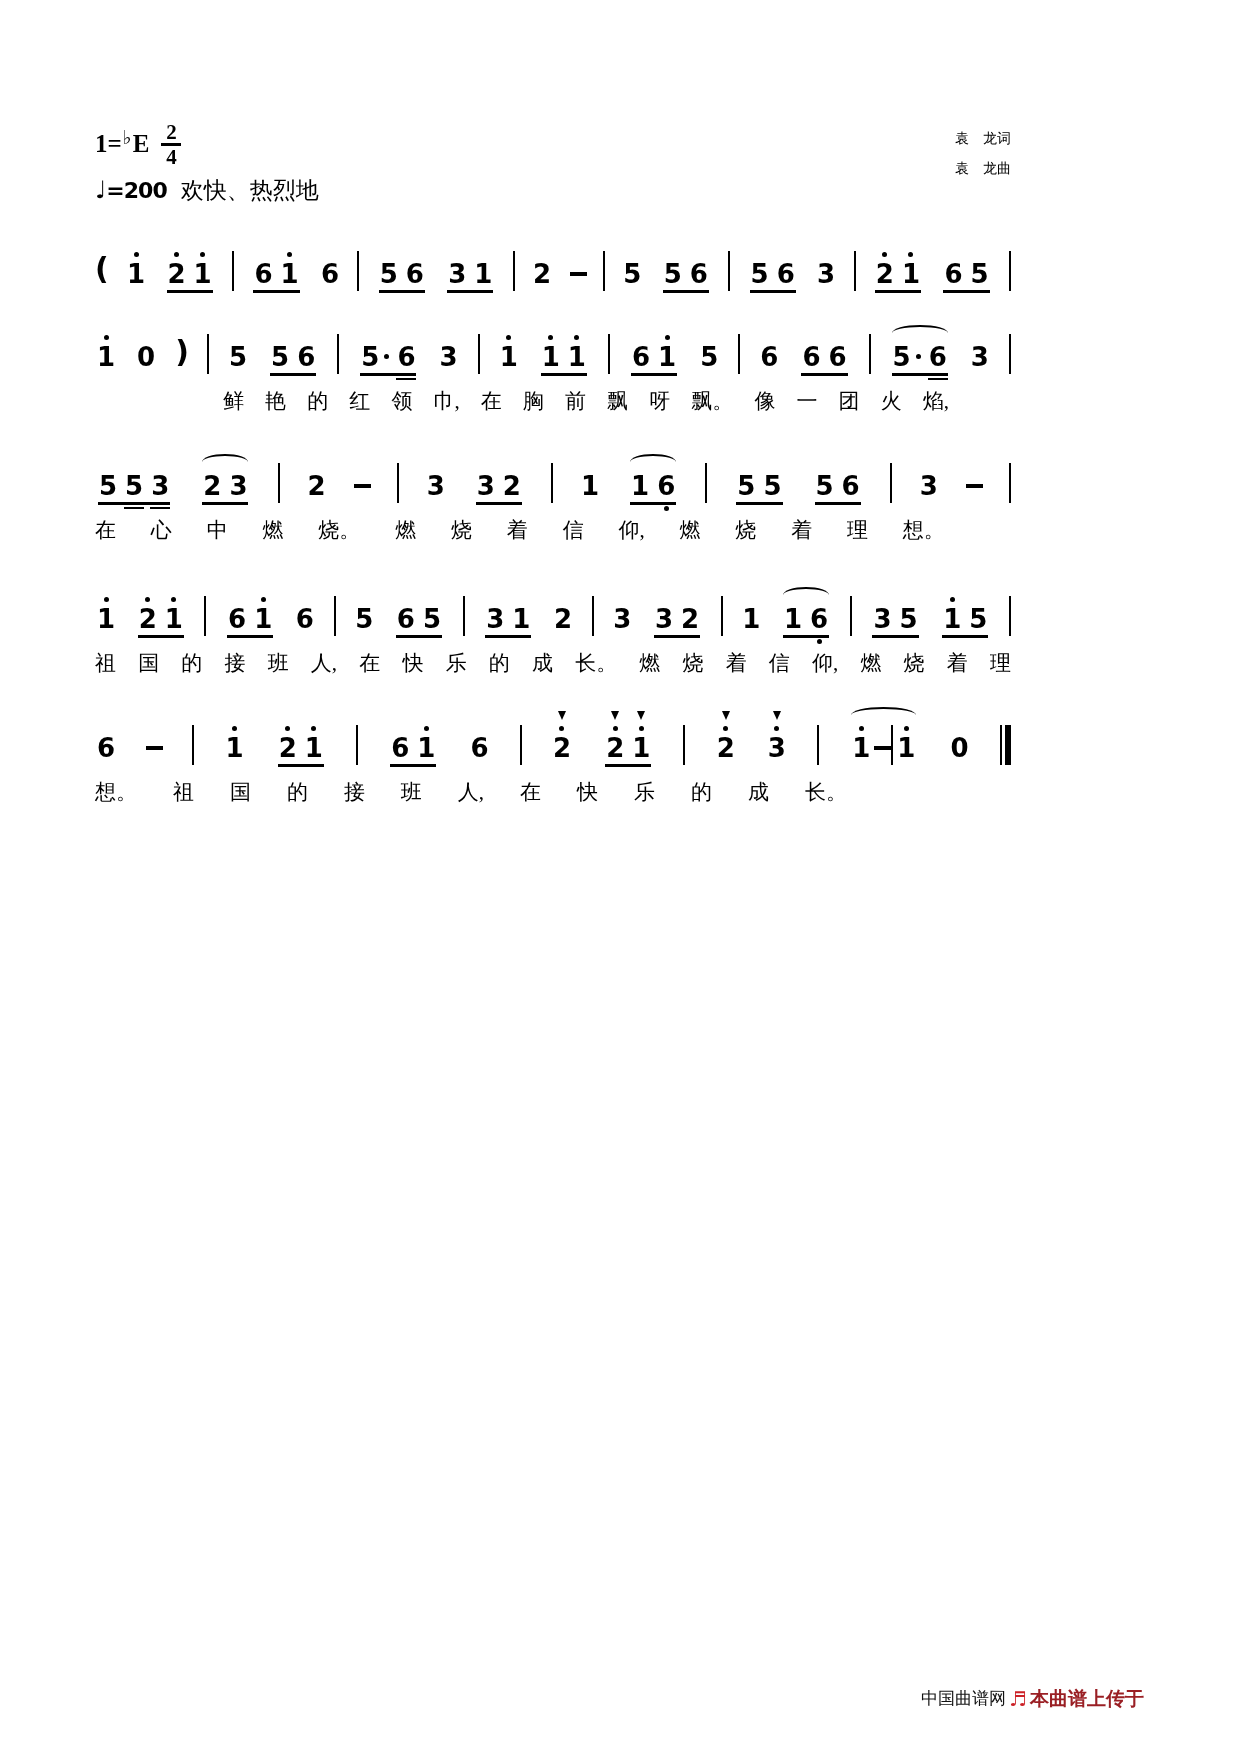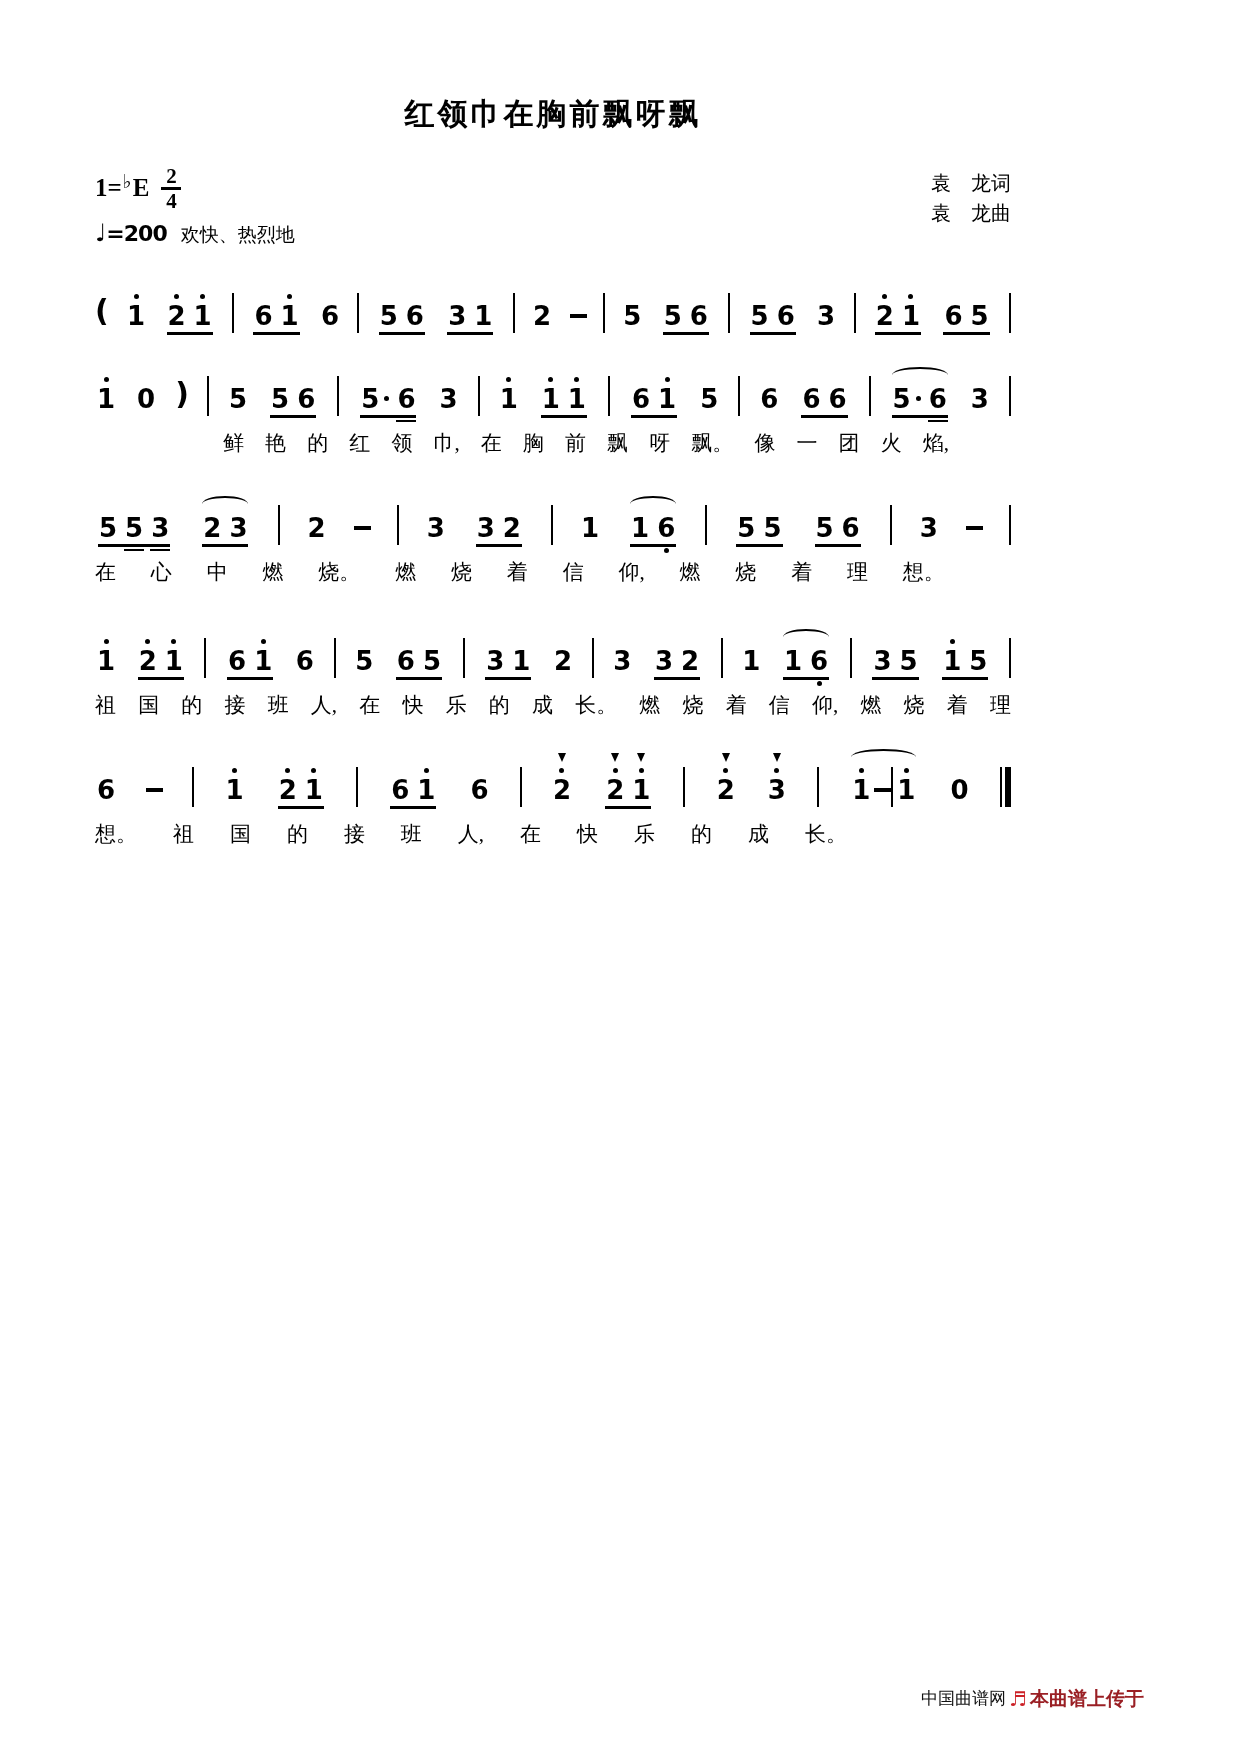--- a/index.html
+++ b/index.html
@@ -12,22 +12,22 @@
 
   
   .meta{display:flex;justify-content:space-between;margin-top:30px}
   .keysig{font-size:25px;font-weight:bold;display:flex;align-items:center;font-family:"Liberation Serif",serif}
   .flat{font-family:"DejaVu Sans",sans-serif;font-size:19px;position:relative;top:-7px;margin:0 1px}
   .ts{display:inline-flex;flex-direction:column;align-items:center;margin-left:12px;font-size:21px;line-height:20px}
   .tsbar{width:20px;height:2.5px;background:#000;margin:1px 0}
   .tempo{margin-top:8px;display:flex;align-items:baseline}
   .qnote{font-family:"DejaVu Sans",sans-serif;font-size:24px;font-weight:bold}
   .teq{font-family:"DejaVu Sans",sans-serif;font-size:22px;font-weight:bold;letter-spacing:-1px}
-  .expr{font-size:19px;margin-left:14px}
-  .credits{font-size:20px;text-align:right;line-height:30px;padding-top:2px}
+  .expr{font-size:23px;margin-left:14px}
+  .credits{font-size:14px;text-align:right;line-height:30px;padding-top:2px}
 
   
   .score-line{display:flex;justify-content:space-between;align-items:flex-start}
   .sys-0{margin-top:28px}.sys-1{margin-top:16px}.sys-2{margin-top:30px}.sys-3{margin-top:34px}.sys-4{margin-top:30px}
 
   .note{position:relative;display:flex;flex-direction:column;align-items:center;padding:0 2px}
   .grp{display:flex;position:relative;align-items:flex-start}
   .grp .note{padding:0 4px}
   .slot{display:flex;justify-content:center;align-items:flex-end}
   .sa{height:15px;width:100%}
@@ -59,21 +59,20 @@
   
   .footer{position:absolute;left:826px;top:1687px;height:23px;overflow:hidden;display:flex;align-items:flex-start;white-space:nowrap}
   .f-pre{font-size:17px;line-height:24px;color:#111}
   .f-logo{color:#cc2127;font-family:"DejaVu Sans",sans-serif;font-size:20px;line-height:24px;font-weight:bold;margin:0 3px}
   .f-site{font-size:19px;line-height:24px;font-weight:bold;color:#9a1f24}
 </style>
 </head>
 <body>
 
 <div class="sheet">
-  <h1 class="title">红领巾在胸前飘呀飘</h1>
 
   <div class="meta">
     <div>
       <div class="keysig">
         <span>1=</span>
           <span class="flat">♭</span>
           <span>E</span>
         <span class="ts">
           <span>2</span>
           <span class="tsbar"></span>

